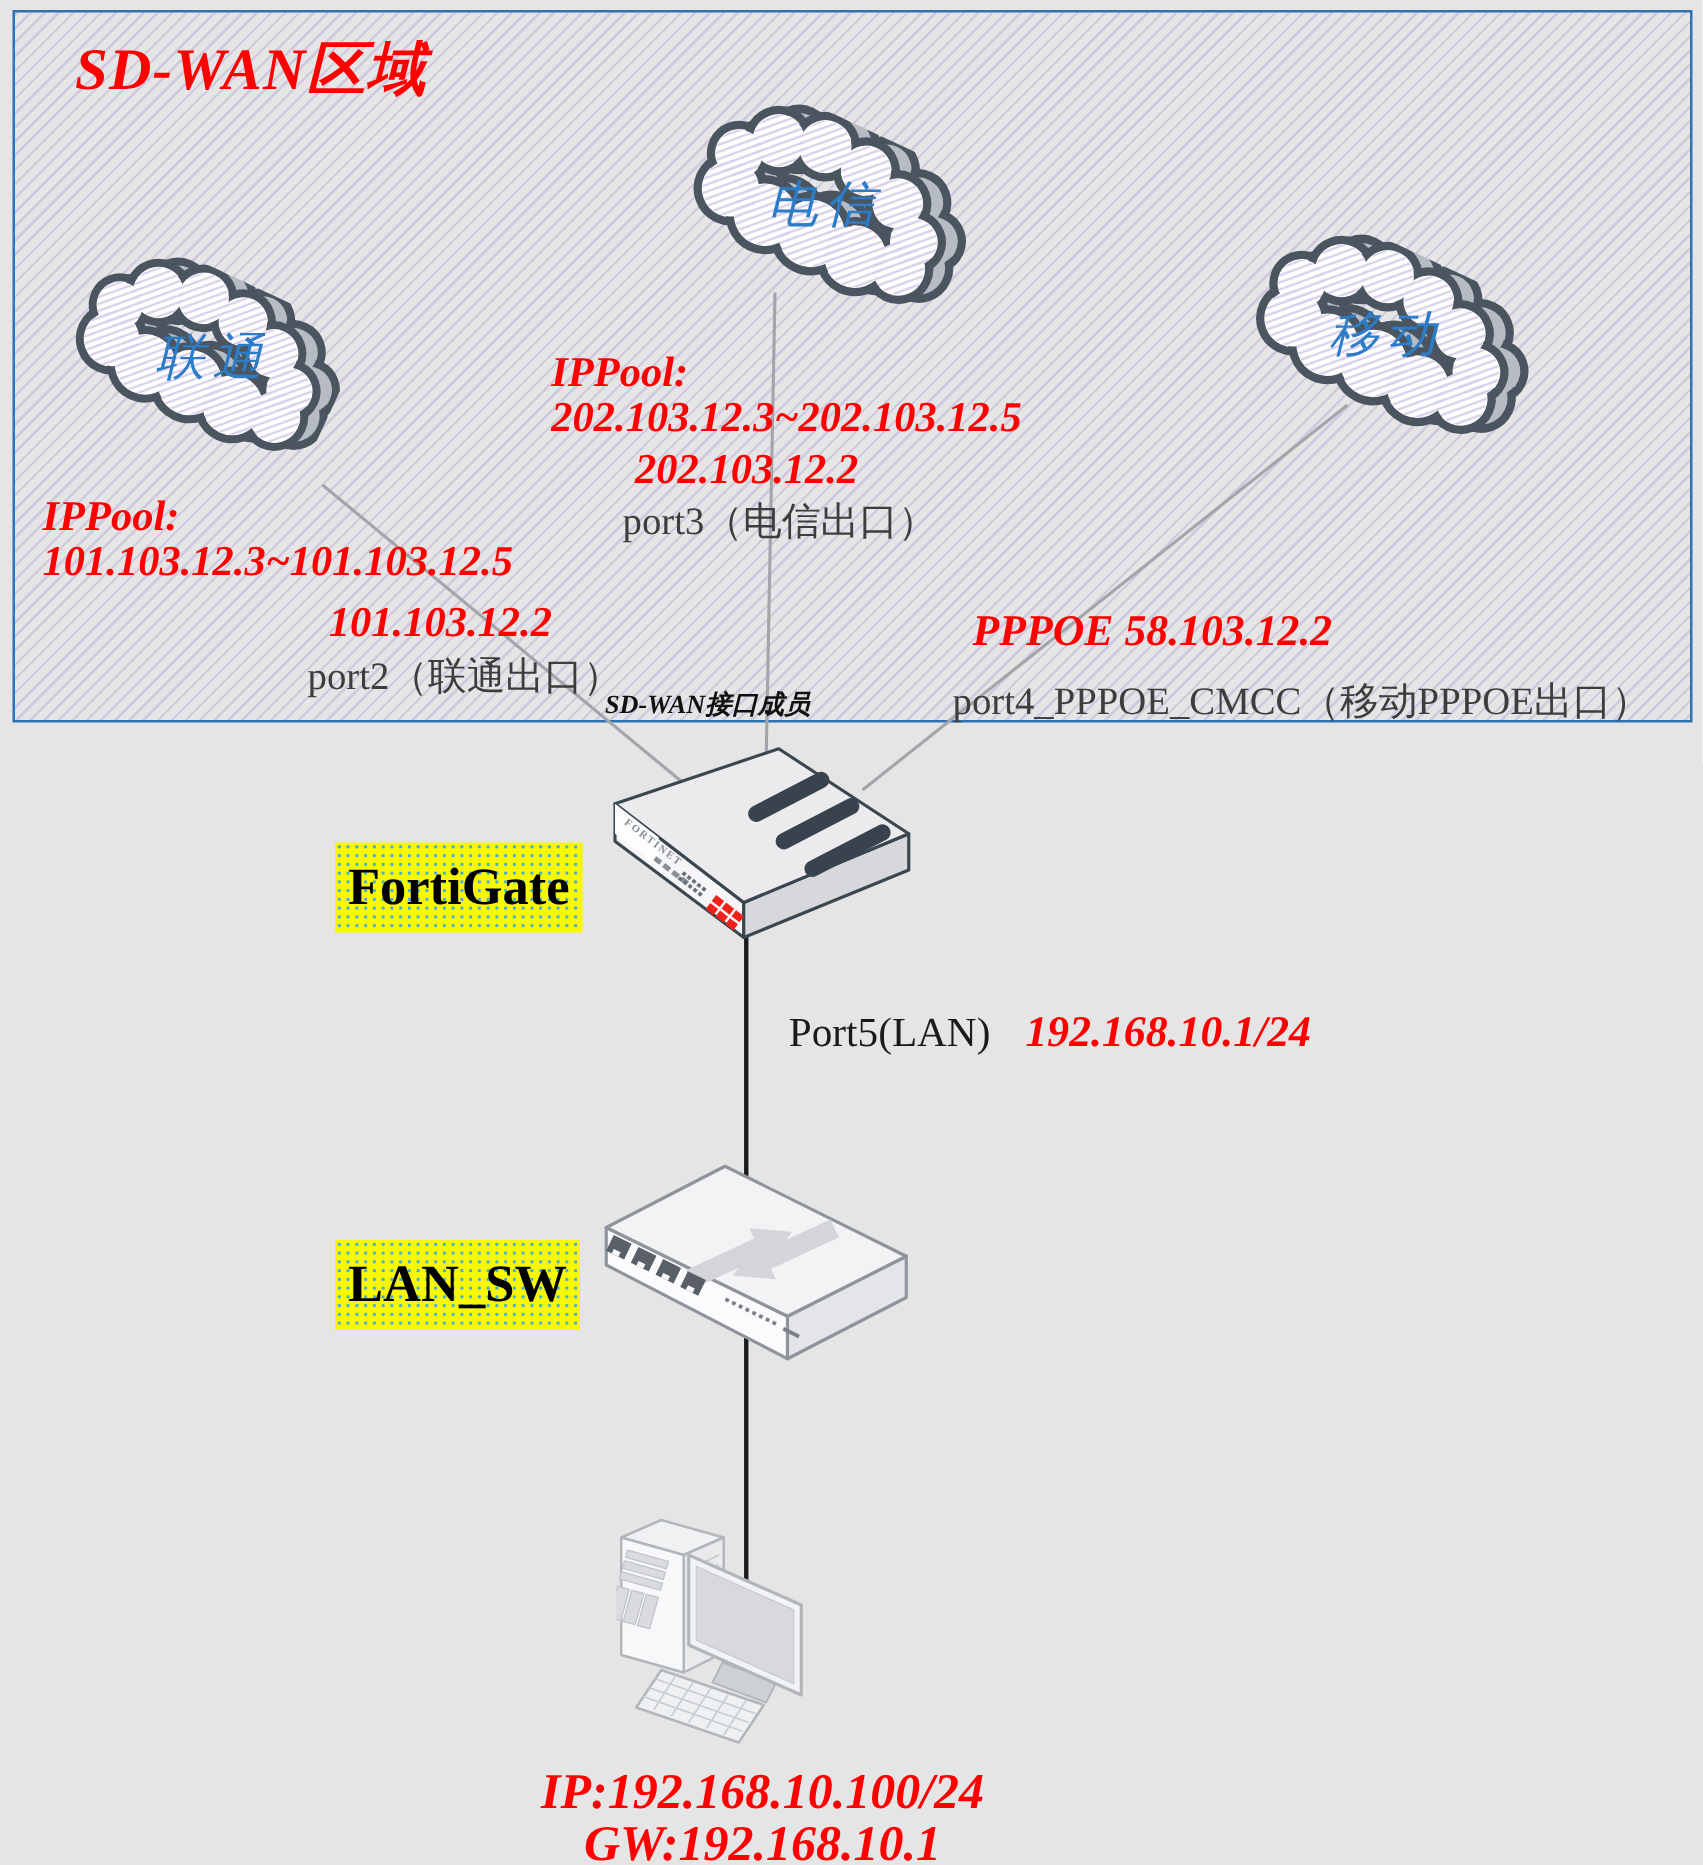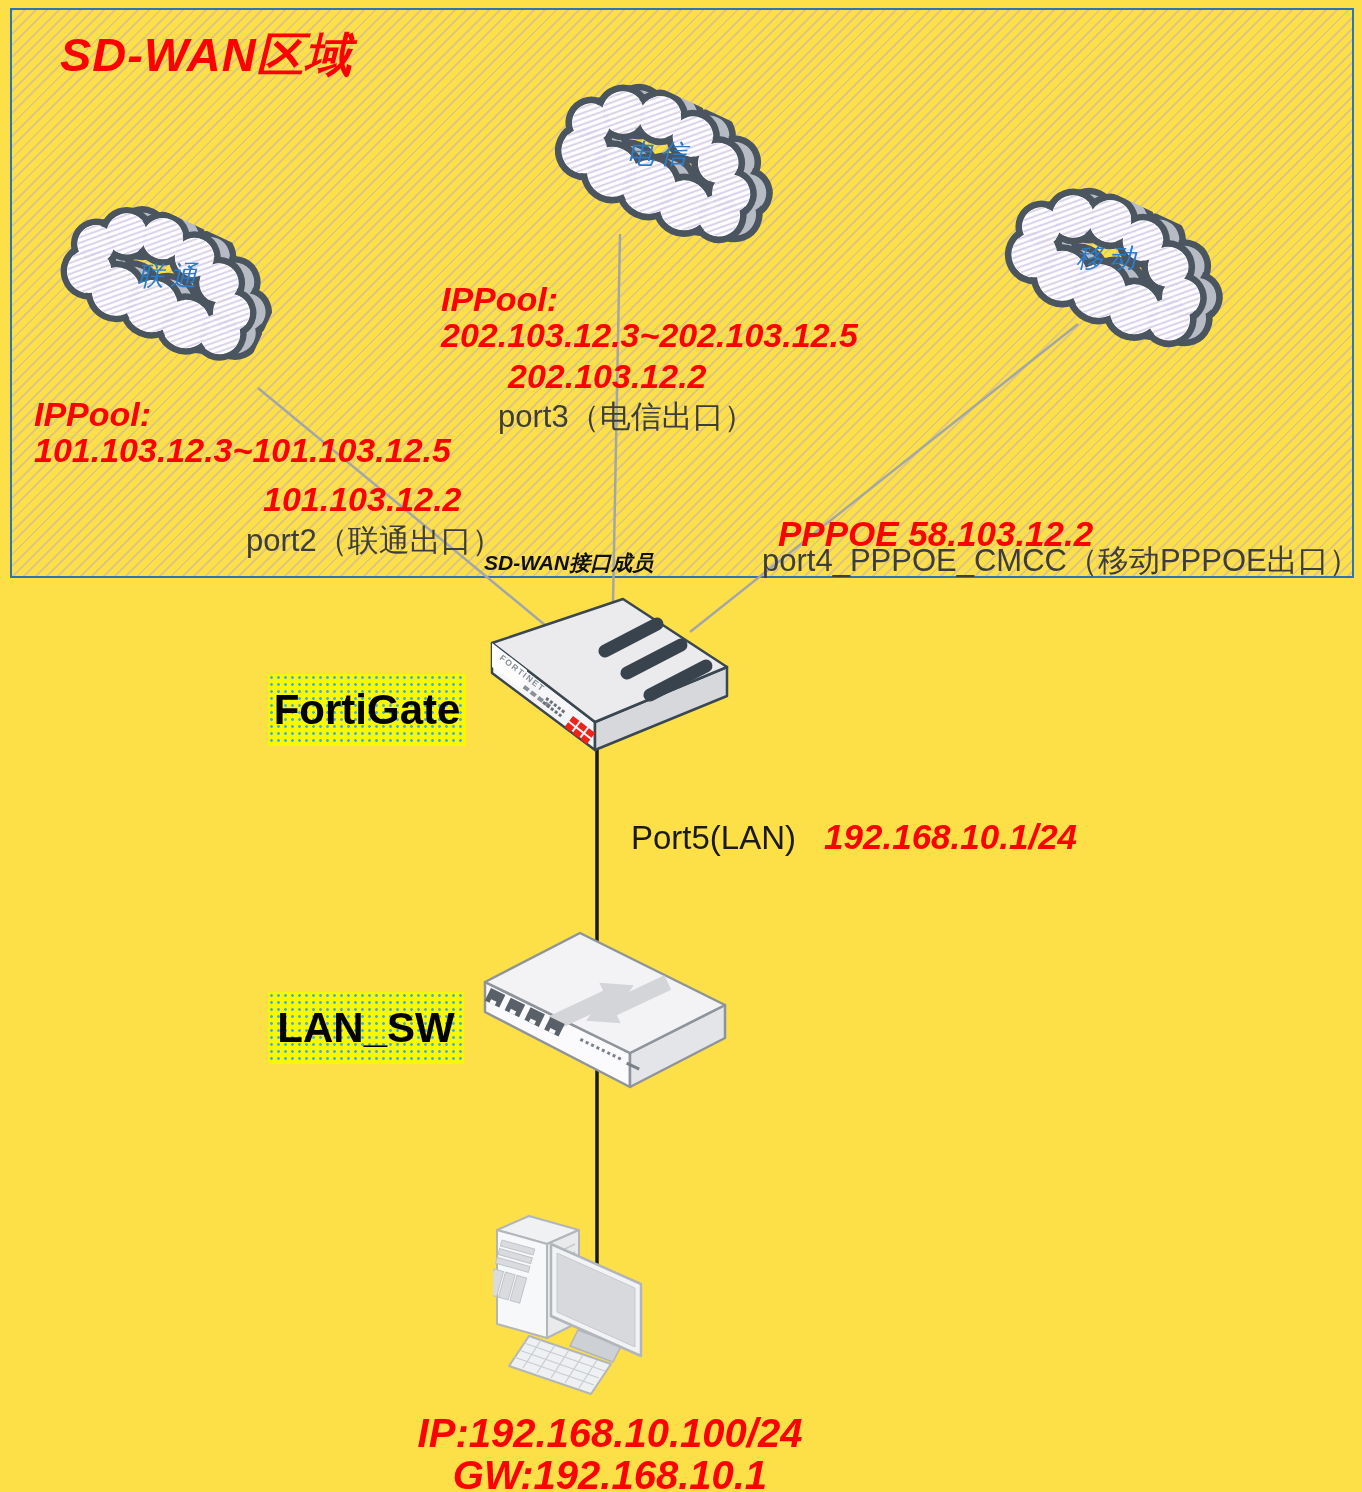--- a/index.html
+++ b/index.html
@@ -1,37 +1,37 @@
 <!DOCTYPE html>
 <html><head>
 <meta charset="utf-8">
 <style>
   html,body{margin:0;padding:0;background:#fff;}
   #canvas{
-    position:relative;width:1362px;height:1492px;background:#fde047;
-    font-family:Liberation Sans, sans-serif;overflow:hidden;
+    position:relative;width:1362px;height:1492px;background:#e5e5e5;
+    font-family:Liberation Serif, serif;overflow:hidden;
   }
   .abs{position:absolute;}
   
   #region{
     left:10px;top:8px;width:1340px;height:566px;
     border:2px solid #2e74b5;
     background:repeating-linear-gradient(135deg, rgba(182,164,212,0.42) 0 2px, rgba(255,255,255,0) 2px 8px);
   }
   .region-title{
     left:60px;top:24px;font-size:47px;font-weight:bold;font-style:italic;
     color:#fe0000;letter-spacing:1px;white-space:nowrap;
   }
   .cloud-label{
-    font-size:27px;font-style:italic;color:#2d7cc8;letter-spacing:6px;
+    font-size:40px;font-style:italic;color:#2d7cc8;letter-spacing:6px;
     text-align:center;white-space:nowrap;
   }
   .red-note{color:#fe0000;font-weight:bold;font-style:italic;white-space:nowrap;}
   .f34{font-size:34px;line-height:36px;}
-  .f35{font-size:35px;margin-top:29px;}
+  .f35{font-size:35px;}
   .port-label{color:#3d3d3d;font-size:31px;white-space:nowrap;}
   .member-label{font-size:21px;font-weight:bold;font-style:italic;color:#101010;white-space:nowrap;}
   .hl-label{
     background-color:#f8f800;
     background-image:radial-gradient(circle,#45aede 1.3px, rgba(0,0,0,0) 1.5px);
     background-size:7px 7px;
     color:#000;font-weight:bold;font-size:42px;
     display:flex;align-items:center;justify-content:center;white-space:nowrap;margin-top:35px;
   }
   .lan-row{display:flex;align-items:baseline;gap:28px;}

